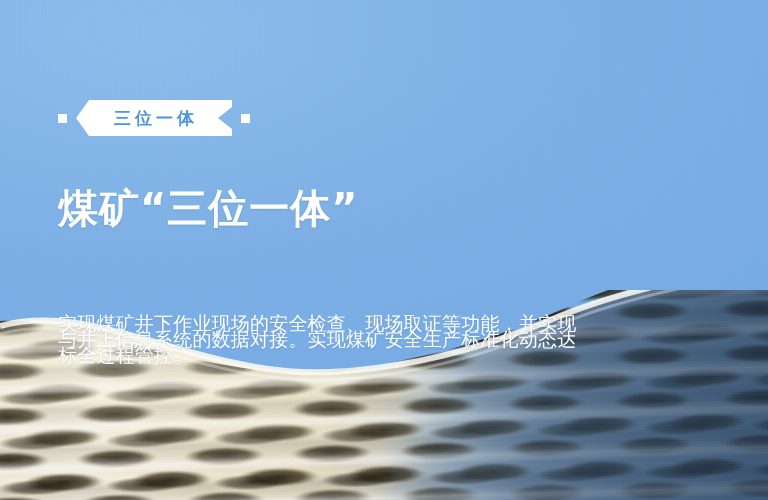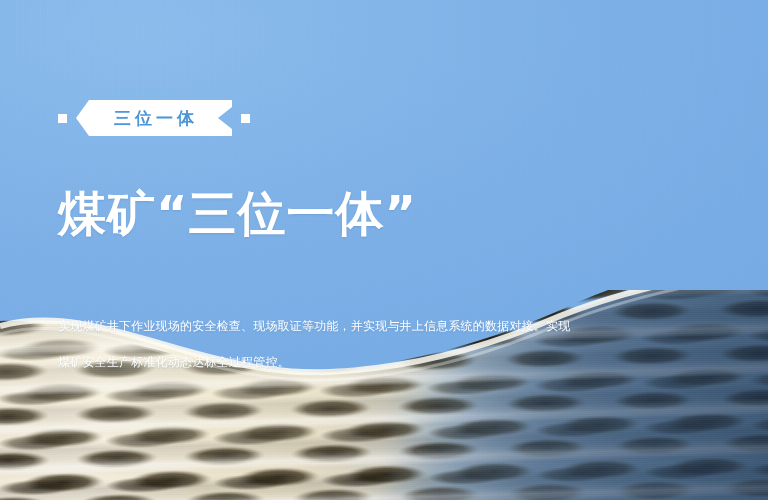--- a/index.html
+++ b/index.html
@@ -205,39 +205,39 @@
     letter-spacing: 4px;
     text-indent: 4px;
     font-family: "DejaVu Sans", "Liberation Sans", sans-serif;
   }
 
   .title {
     position: absolute;
     top: 152px;
     left: 0;
     color: #ffffff;
-    font-size: 48px;
+    font-size: 40px;
     font-weight: 700;
     line-height: 58px;
     letter-spacing: 1px;
     font-family: "DejaVu Sans", "Liberation Sans", sans-serif;
     text-shadow: 0 1px 2px rgba(40,90,150,.18);
     white-space: nowrap;
   }
   .title-line { display: block; }
 
   .desc {
     position: absolute;
     top: 296px;
     left: 0;
     width: 524px;
     color: #ffffff;
-    font-size: 12px;
+    font-size: 19px;
     font-weight: 400;
-    line-height: 36px;
+    line-height: 16px;
     letter-spacing: .2px;
     font-family: "DejaVu Sans", "Liberation Sans", sans-serif;
     text-shadow: 0 1px 2px rgba(40,90,150,.16);
   }
 </style>
 </head>
 <body>
 
 <div id="banner">
 

